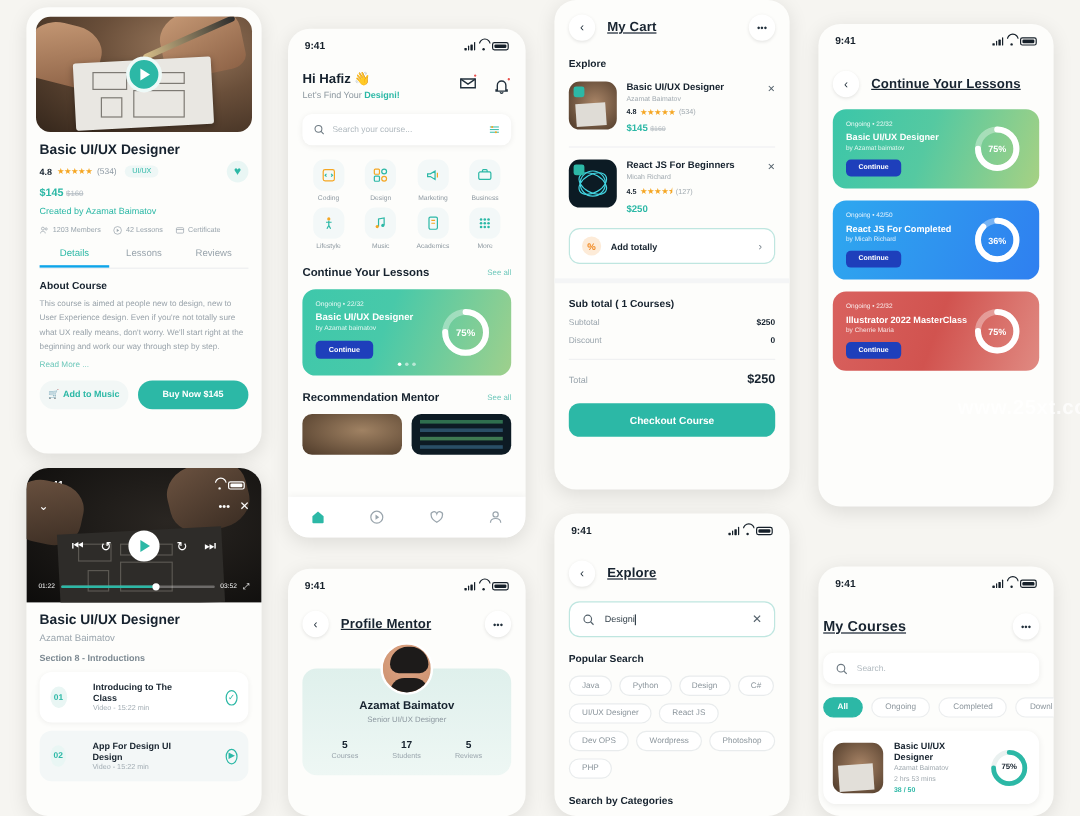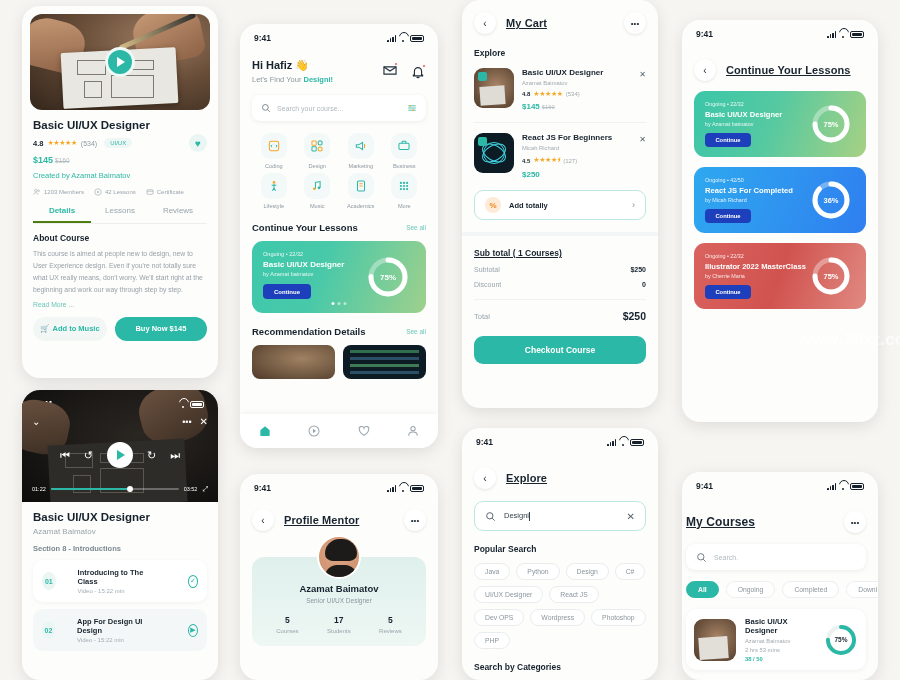--- a/index.html
+++ b/index.html
@@ -112,21 +112,21 @@
   .price-row s { color:#b4bcc3; font-size:6.5px; font-weight:normal; margin-left:2px; }
   .creator { margin-top:6px; font-size: 7.5px; color:#2a3642; font-weight:normal; }
   .creator span { color:#2cb8a6; }
   .meta-row { display:flex; gap:10px; margin-top:8px; font-size:6px; color:#9aa5ad; align-items:center; }
   .meta-row div { display:flex; align-items:center; gap:3px; }
   .mi { width:8px;height:8px; color:#9aa5ad; display:inline-block; }
   .tabs1 {
     display:flex; gap:0; border-bottom:1px solid #edeeef; margin-top:10px;
   }
   .tabs1 div { flex:1; text-align:center; font-size:8px; color:#9aa5ad; padding-bottom:6px; }
-  .tabs1 div.on { color:#2cb8a6; font-weight:bold; border-bottom:2px solid #4d7c0f; }
+  .tabs1 div.on { color:#2cb8a6; font-weight:normal; border-bottom:2px solid #0ea5e9; }
   .about-h { font-size:8.5px; font-weight:bold; color:#16222e; margin-top:9px; }
   .about-p { font-size:6.8px; line-height:1.75; color:#98a2aa; margin-top:5px; }
   .readmore { font-size:6.8px; color:#6cc7ba; margin-top:5px; }
   .p1cta { display:flex; gap:8px; padding: 9px 11px 11px 11px; }
   .btn-ghost {
     flex:1; height:24px; border-radius:12px; background:#f2f7f6;
     color:#2cb8a6; font-size:7.5px; font-weight:bold;
     display:flex;align-items:center;justify-content:center; gap:3px;
   }
   .btn-fill {
@@ -273,21 +273,21 @@
   .cx { position:absolute; right:0; top:2px; color:#55626c; font-size:8px; }
   .divline { height:1px;background:#f0f1f2; margin:11px 0 0 0; }
   .discount {
     margin-top:11px; height:30px; border-radius:9px; border:1px solid #bfe6e0;
     display:flex;align-items:center; gap:8px; padding:0 10px; background:#fff;
   }
   .disc-ic { width:16px;height:16px;border-radius:50%;background:#fdebd8;color:#f0871e;
     display:flex;align-items:center;justify-content:center;font-size:8px;font-weight:bold; }
   .disc-lbl { font-size:7.5px;font-weight:bold;color:#16222e; flex:1; }
   .thickdiv { height:4px; background:#f4f5f6; margin: 12px -12px 0 -12px; }
-  .subh { font-size:8.5px;font-weight:bold;color:#16222e;margin-top:12px;text-decoration:underline; }
+  .subh { font-size:8.5px;font-weight:bold;color:#16222e;margin-top:12px; }
   .lrow { display:flex; margin-top:8px; font-size:7px; color:#9aa5ad; }
   .lrow b { margin-left:auto; color:#16222e; font-size:7px; }
   .totrow { display:flex; margin-top:11px; padding-top:10px; border-top:1px solid #f0f1f2; font-size:7.5px; color:#9aa5ad; }
   .totrow b { margin-left:auto; color:#16222e; font-size:10.5px; }
   .checkout {
     margin-top:14px; height:28px;border-radius:9px;background:#2cb8a6;color:#fff;
     display:flex;align-items:center;justify-content:center;font-size:8.5px;font-weight:bold;
   }
 
   
@@ -671,21 +671,21 @@
           <span>75%</span>
         </div>
         <div class="dots">
             <i class="on"></i>
             <i></i>
             <i></i>
           </div>
       </div>
 
       <div class="sect-head">
-        <h3>Recommendation Details</h3>
+        <h3>Recommendation Mentor</h3>
         <span class="sp"></span>
         <span class="seeall">See all</span>
       </div>
       <div class="recs">
         <div class="rec rec1"></div>
         <div class="rec rec2"></div>
       </div>
     </div>
 
     <div class="tabbar">

